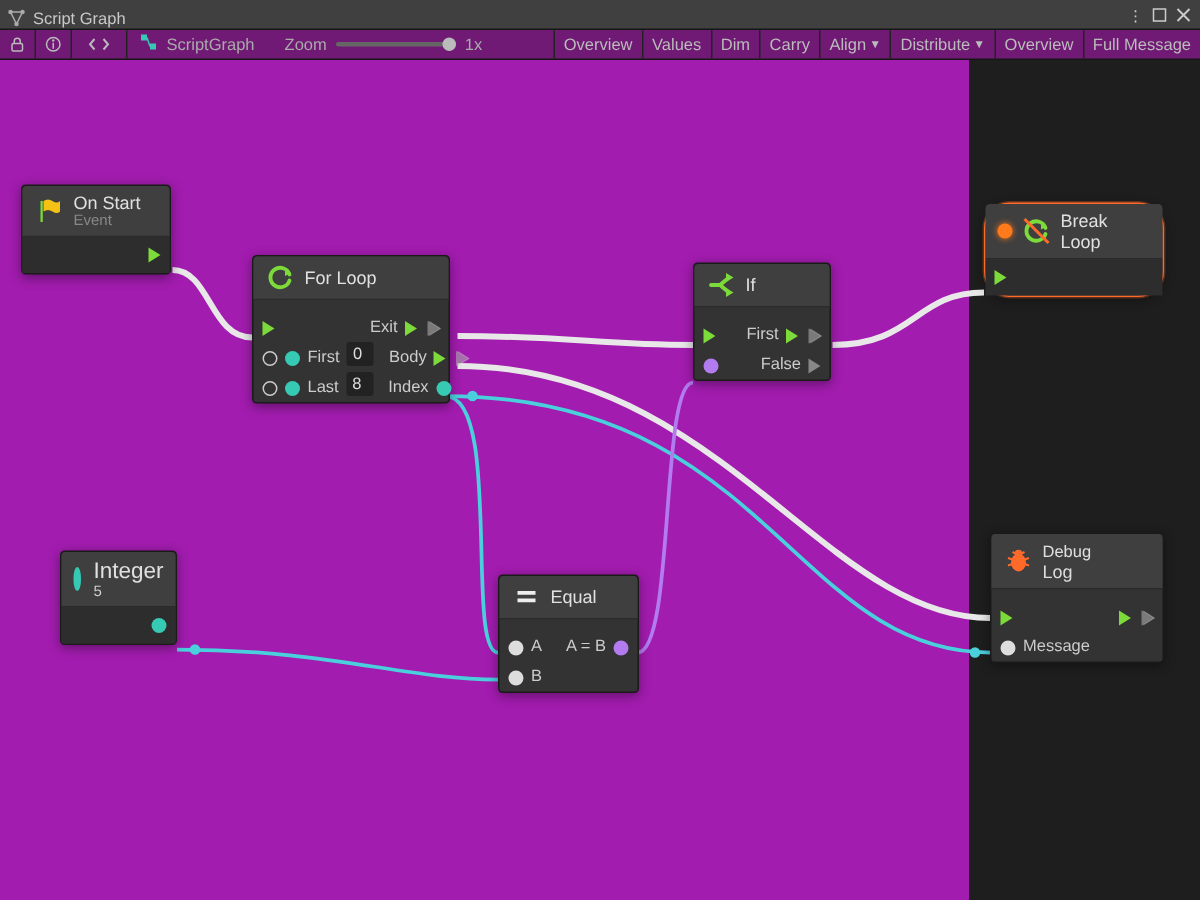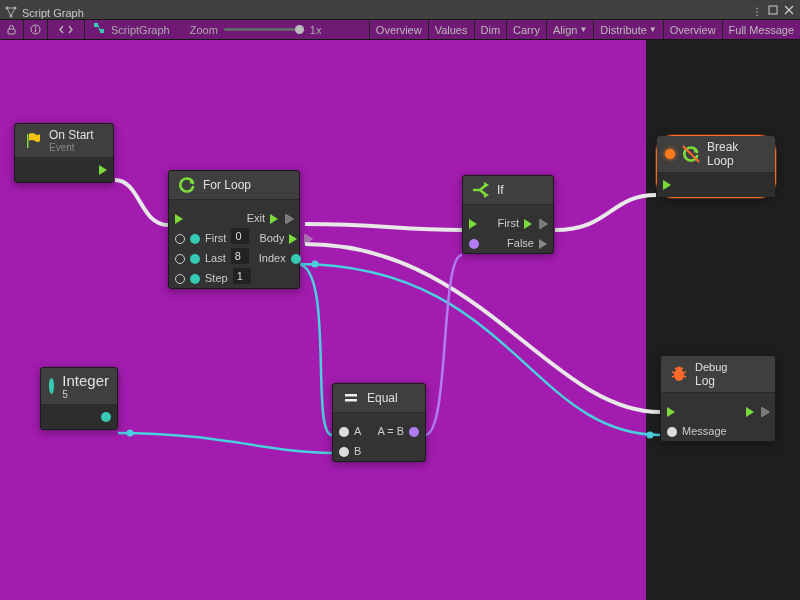--- a/index.html
+++ b/index.html
@@ -214,26 +214,20 @@
       </div>
       <div class="row">
         <span class="port port-open"></span>
         <span class="port port-teal"></span>
         <span class="row-label">Last</span>
         <span class="row-value">8</span>
         <span class="spacer"></span>
         <span class="row-label">Index</span>
         <span class="port port-teal"></span>
       </div>
-      <div class="row">
-        <span class="port port-open"></span>
-        <span class="port port-teal"></span>
-        <span class="row-label">Step</span>
-        <span class="row-value">1</span>
-      </div>
     </div>
   </div>
 
   <div class="node" style="left:462px; top:135px; width:92px;">
     <div class="node-header">
       <span class="node-icon">
         <svg width="20" height="20" viewBox="0 0 20 20">
             <path d="M3 10 L9 10 M9 10 L15 5 M9 10 L15 15" stroke="#7cdb3a" stroke-width="2.6" fill="none" stroke-linecap="round"></path>
             <path d="M13 2 L18 5 L13 8 Z" fill="#7cdb3a"></path>
             <path d="M13 12 L18 15 L13 18 Z" fill="#7cdb3a"></path>

